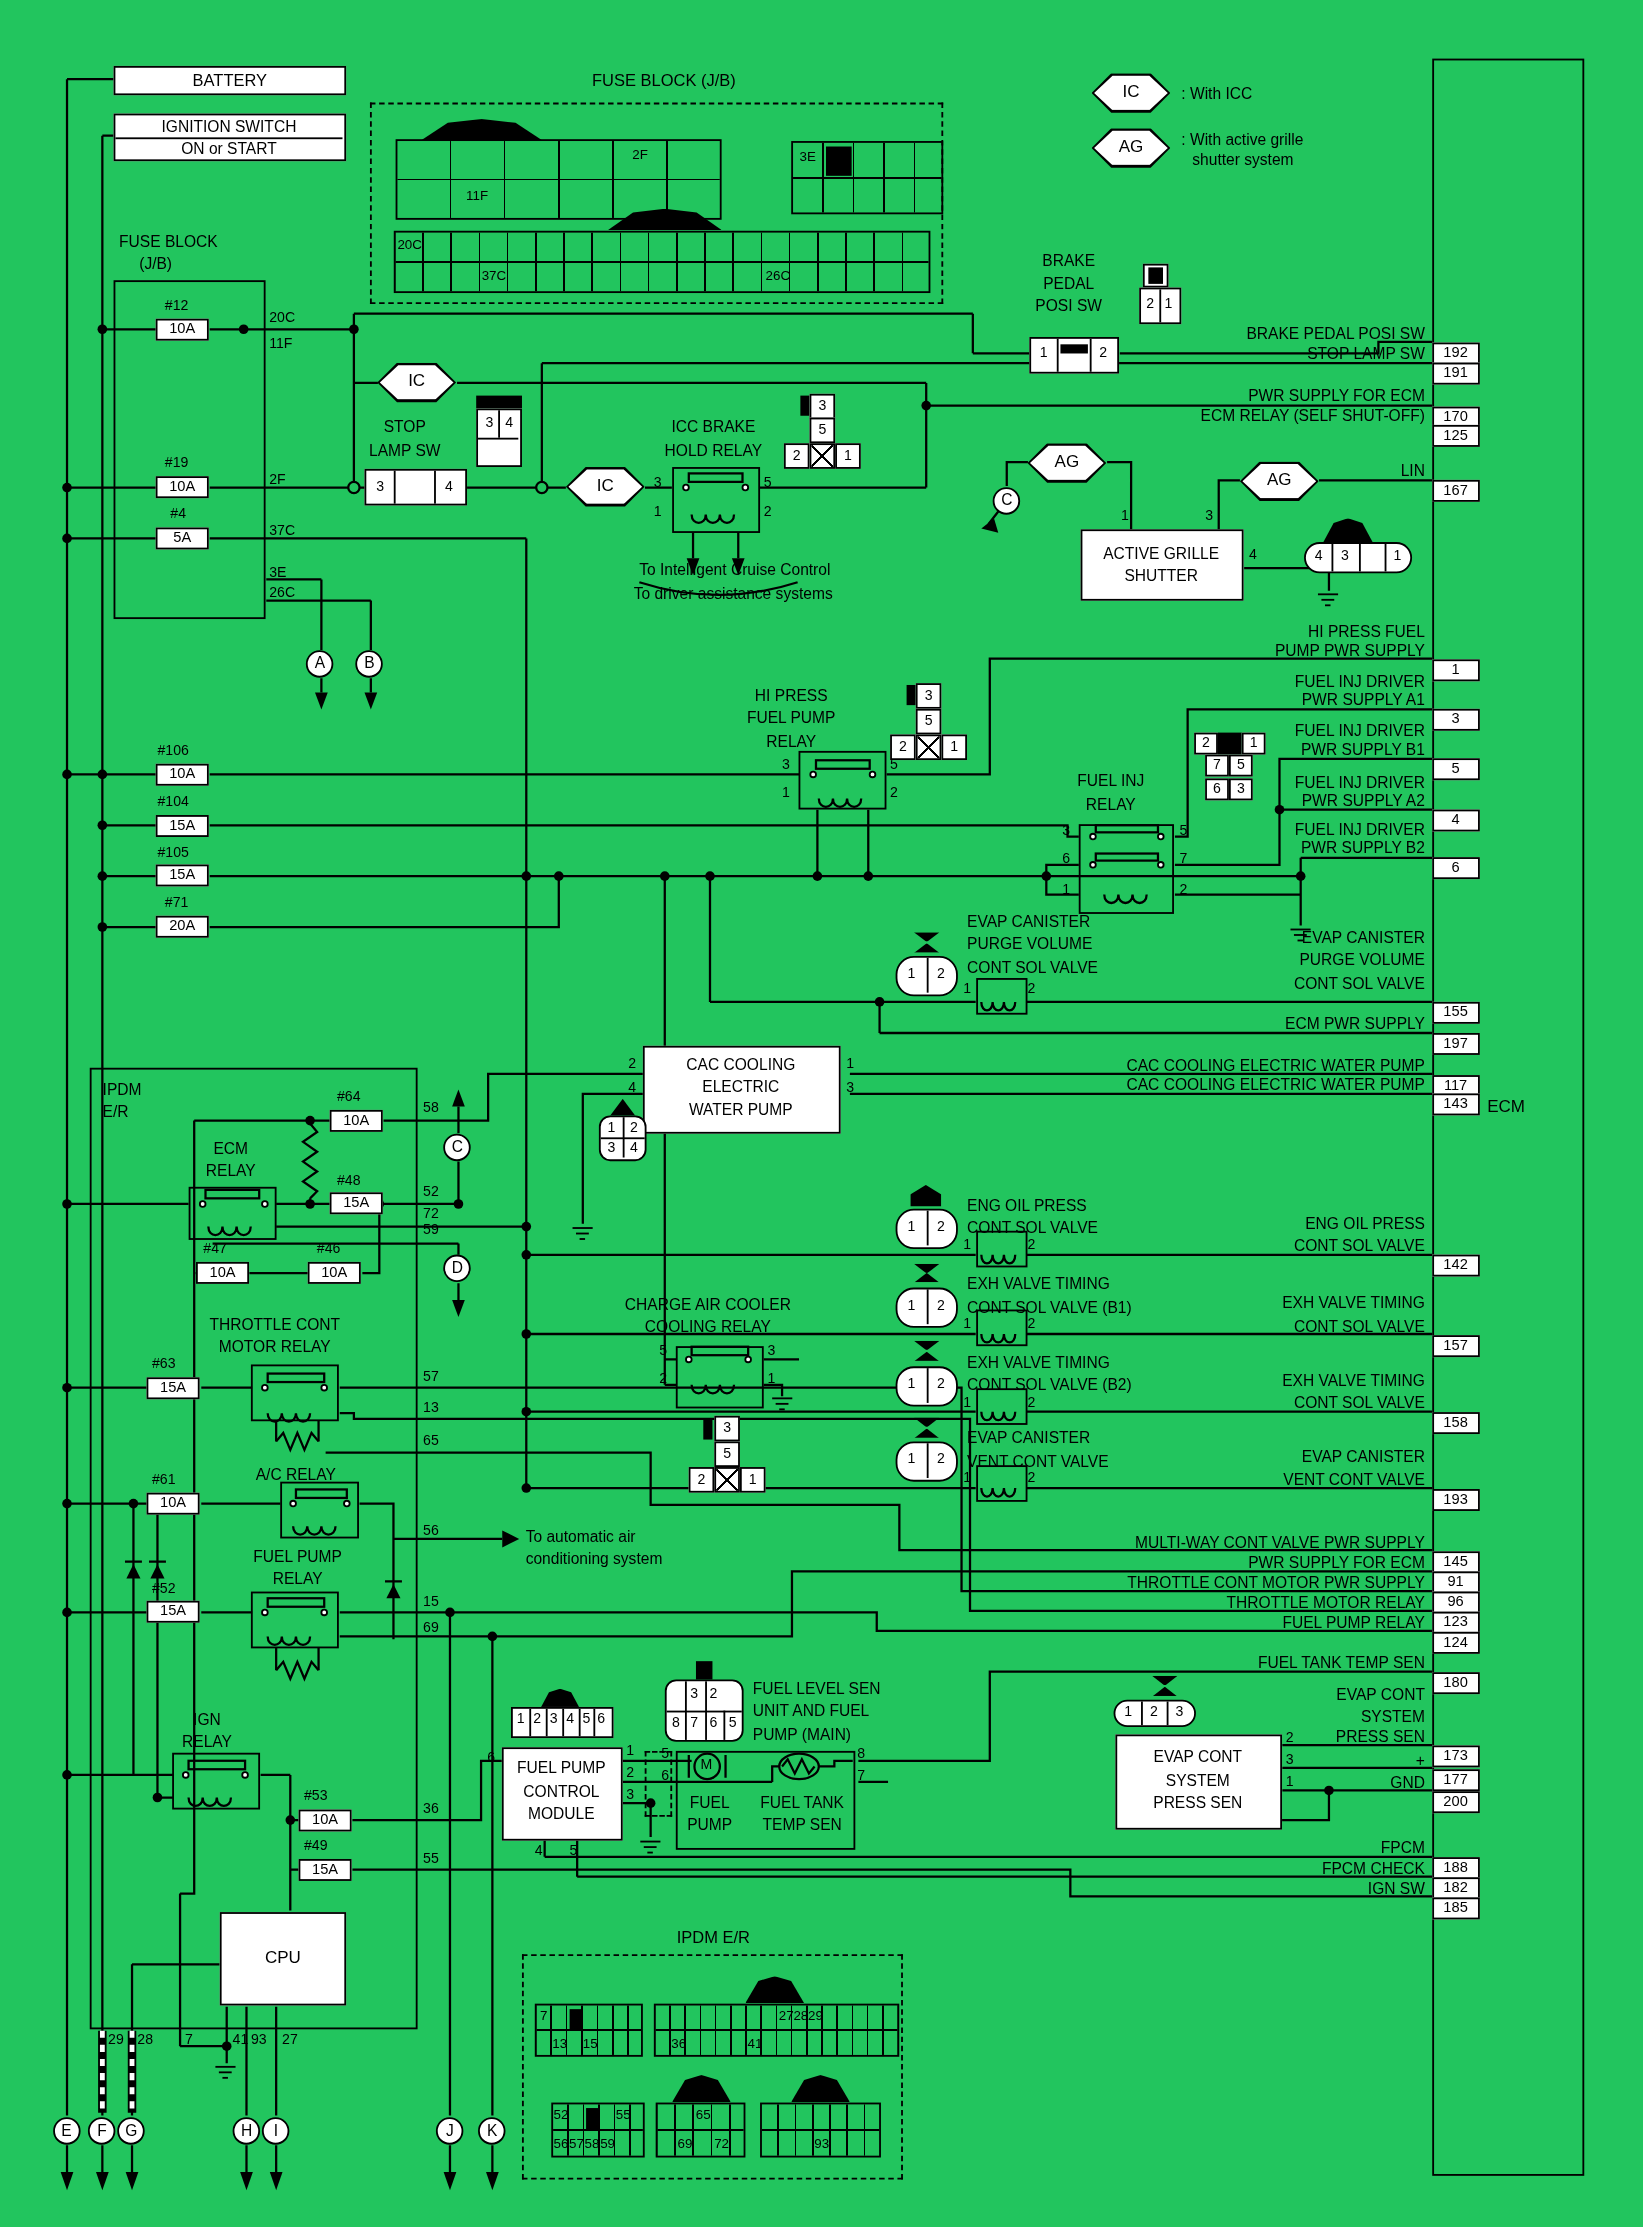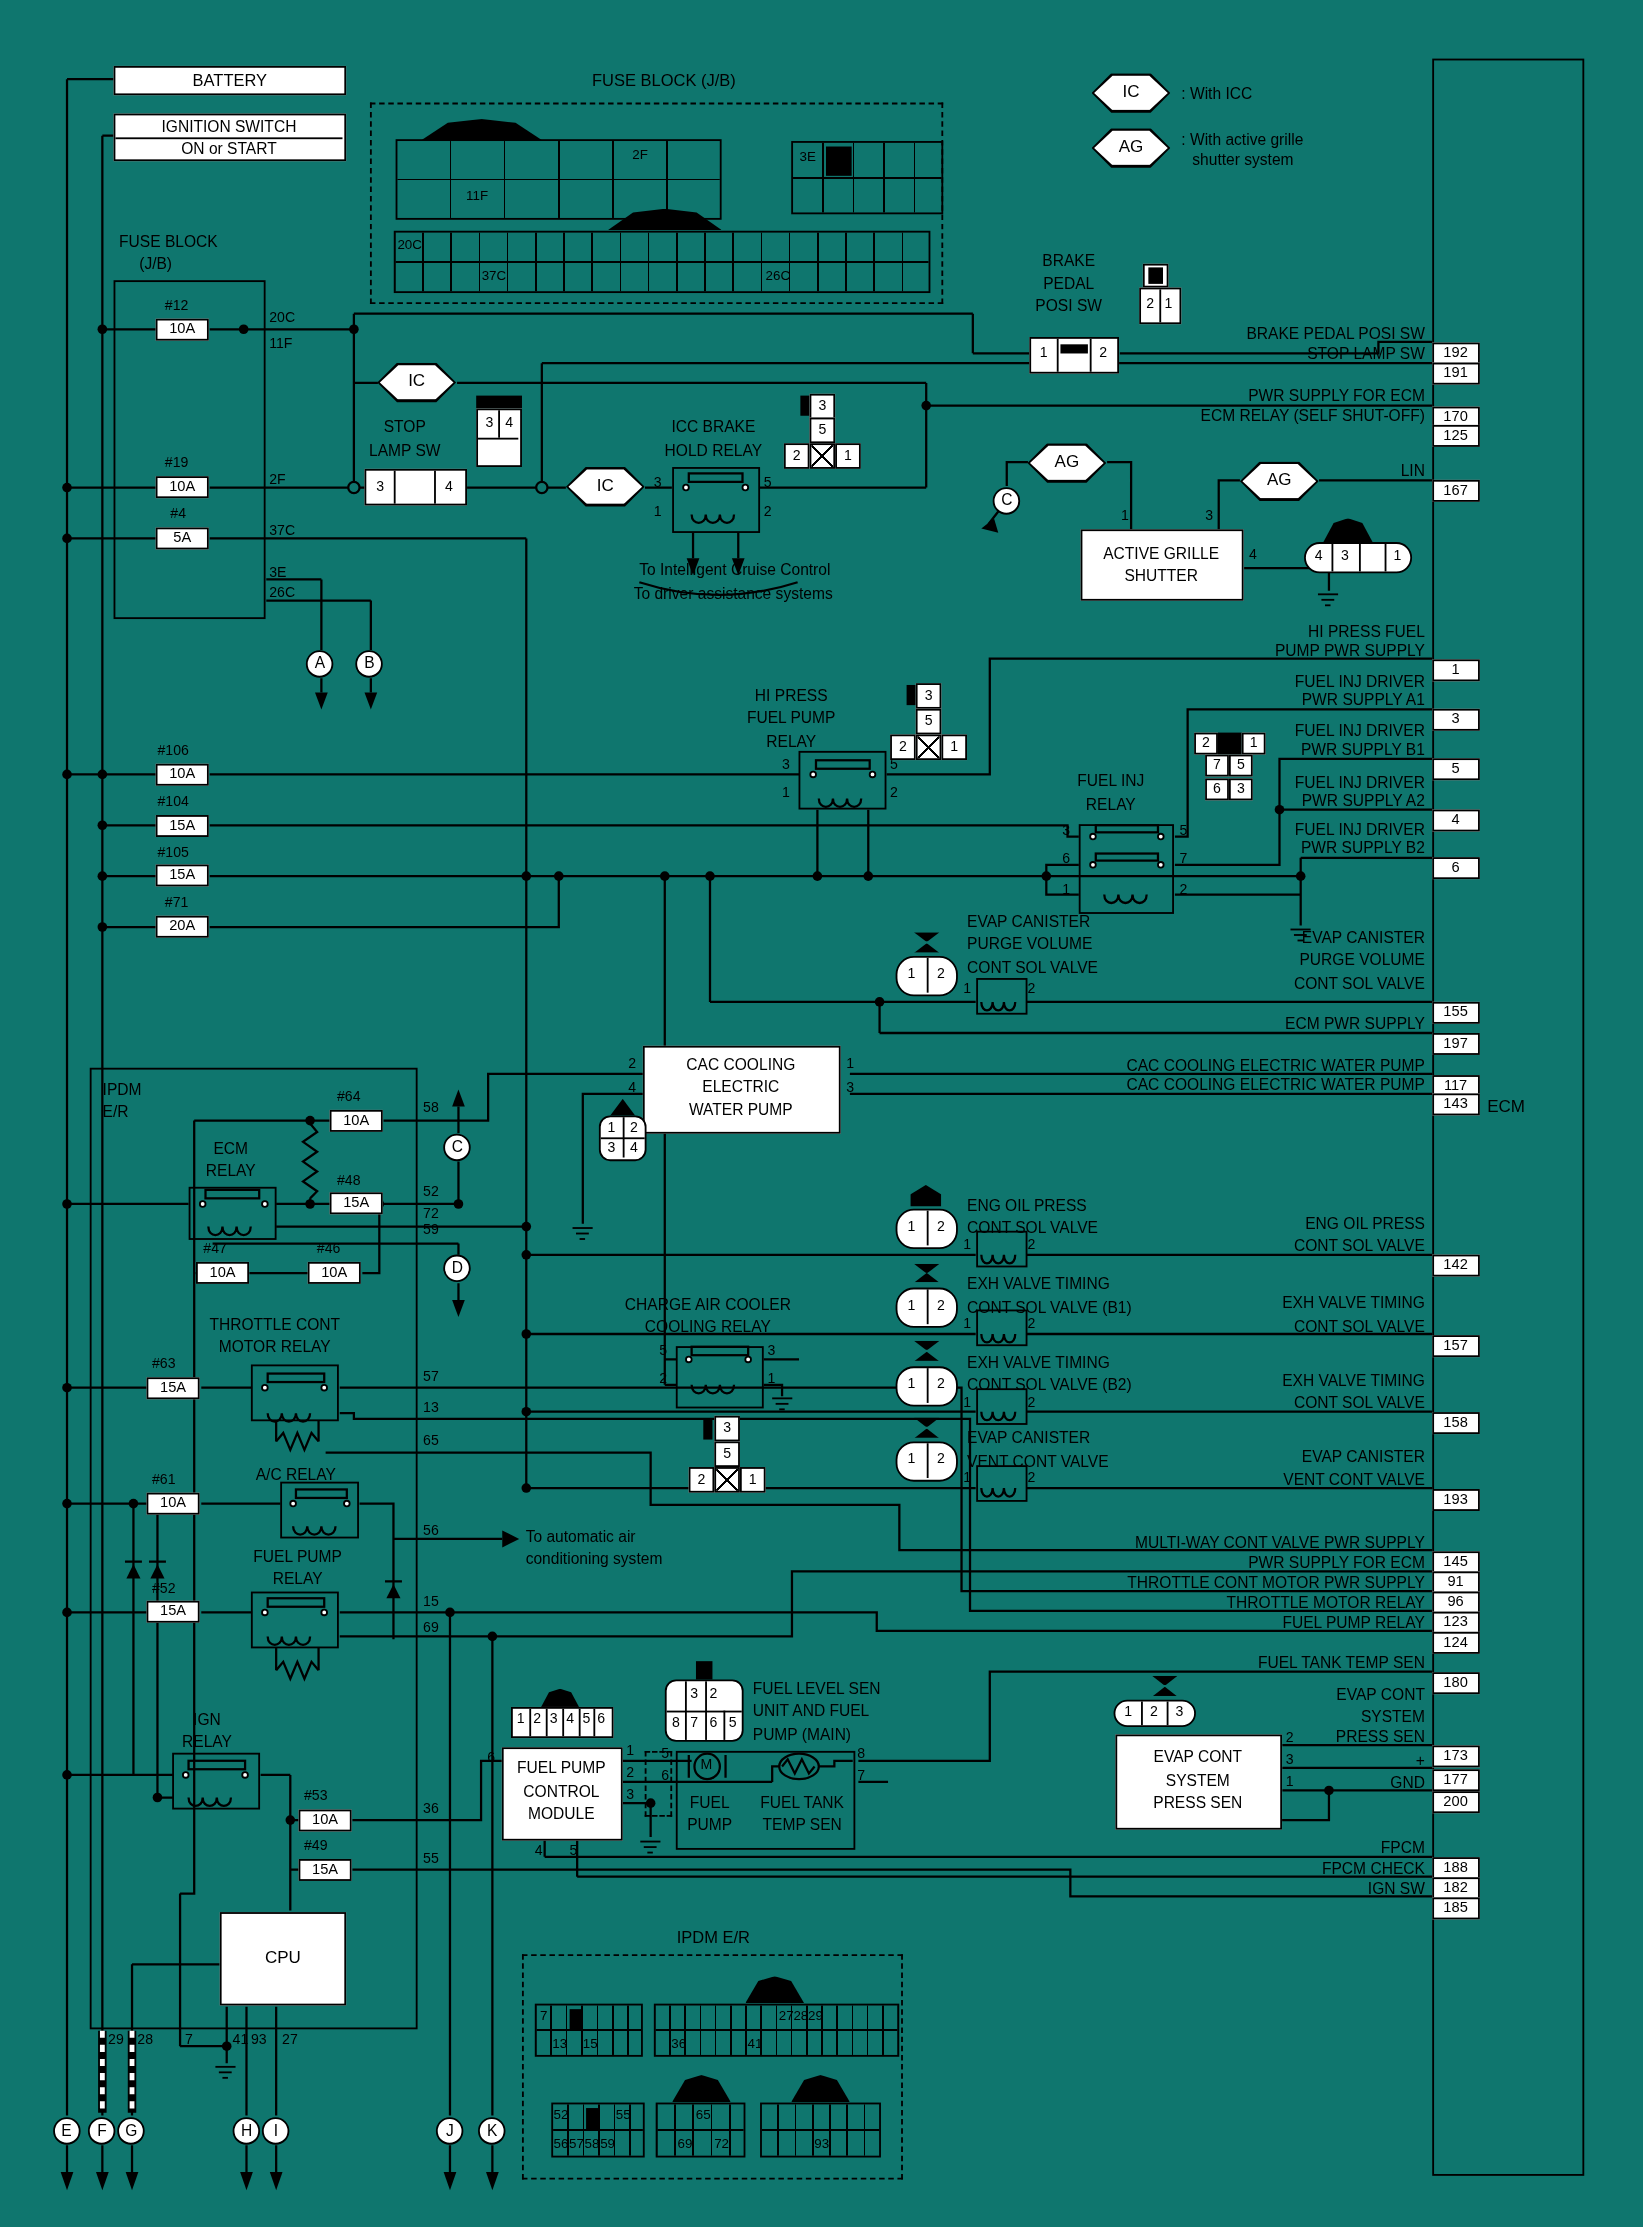--- a/index.html
+++ b/index.html
@@ -1,16 +1,16 @@
 <!DOCTYPE html>
 <html style="font-size:12.3px"><head>
 <meta charset="utf-8">
 <style>
 html,body{margin:0;padding:0;background:#fff}
-#stage{position:relative;width:1644px;height:2227px;background:#0f766e;overflow:hidden}
+#stage{position:relative;width:1644px;height:2227px;background:#22c55e;overflow:hidden}
 #canvas{position:absolute;left:0;top:0;width:898px;height:1216px;transform:scale(1.8315);transform-origin:0 0;font-family:"Liberation Sans",sans-serif;color:#000}
 #wires{position:absolute;left:0;top:0}
 .t{position:absolute;font-size:8.5px;line-height:10px;white-space:nowrap}
 .tc{text-align:center}
 .sm{font-size:7.7px;line-height:8.5px}
 .b{position:absolute;border:1.2px solid #000;background:#fff;box-sizing:border-box}
 .nb{background:transparent}
 .dash{border-style:dashed}
 .fuse{position:absolute;width:29px;height:12.3px;border:1.2px solid #000;background:#fff;box-sizing:border-box;font-size:8px;line-height:10px;text-align:center}
 .pinbox{position:absolute;left:782px;width:25.5px;height:11.6px;border:1.2px solid #000;background:#fff;box-sizing:border-box;font-size:8px;line-height:9.3px;text-align:center}

